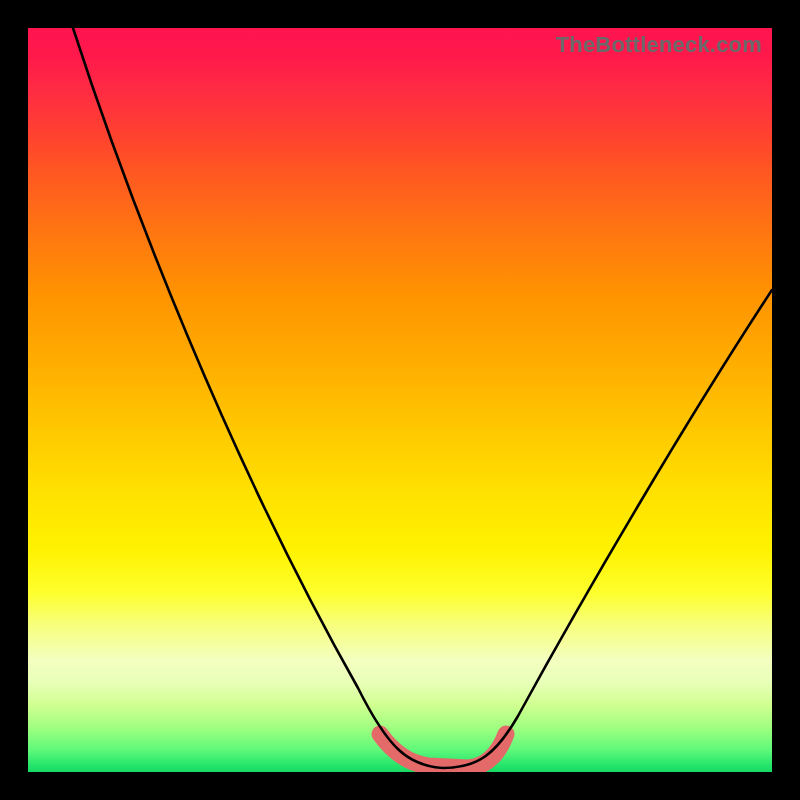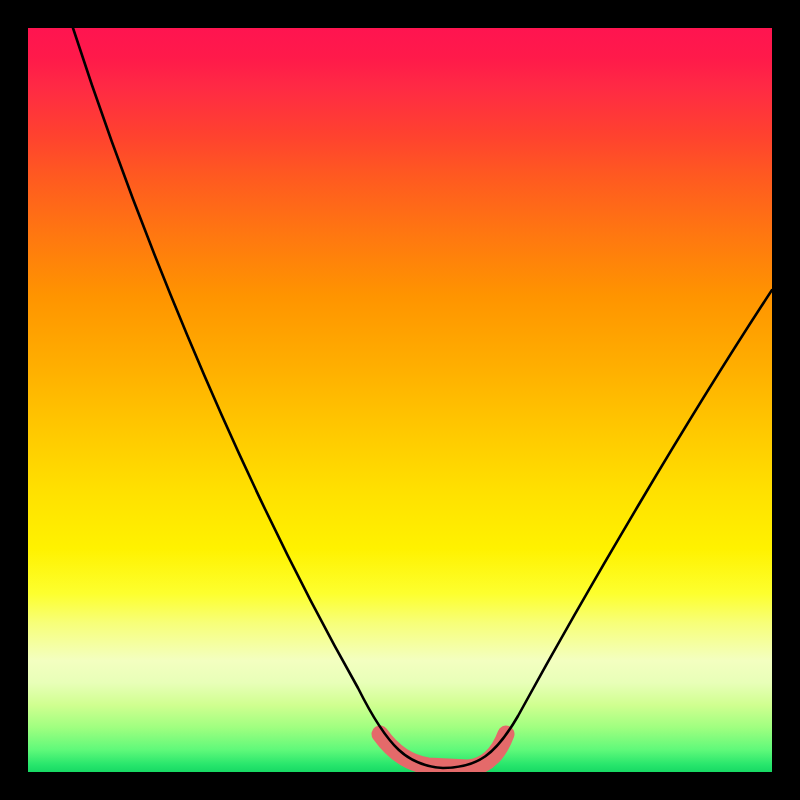--- a/index.html
+++ b/index.html
@@ -76,14 +76,15 @@
                L 440 740
                Q 466 738 478 706" fill="none" stroke="#e46a6a" stroke-width="17" stroke-linecap="round" stroke-linejoin="round"></path>
 
       <path d="M 45 0
                C 100 170, 200 430, 330 660
                C 360 720, 380 738, 415 740
                C 450 740, 468 726, 490 688
                C 560 560, 660 390, 744 262" fill="none" stroke="#000000" stroke-width="2.6" stroke-linecap="round"></path>
     </svg>
 
+    <div class="watermark">TheBottleneck.com</div>
   </div>
 </div>
 
 </body></html>

